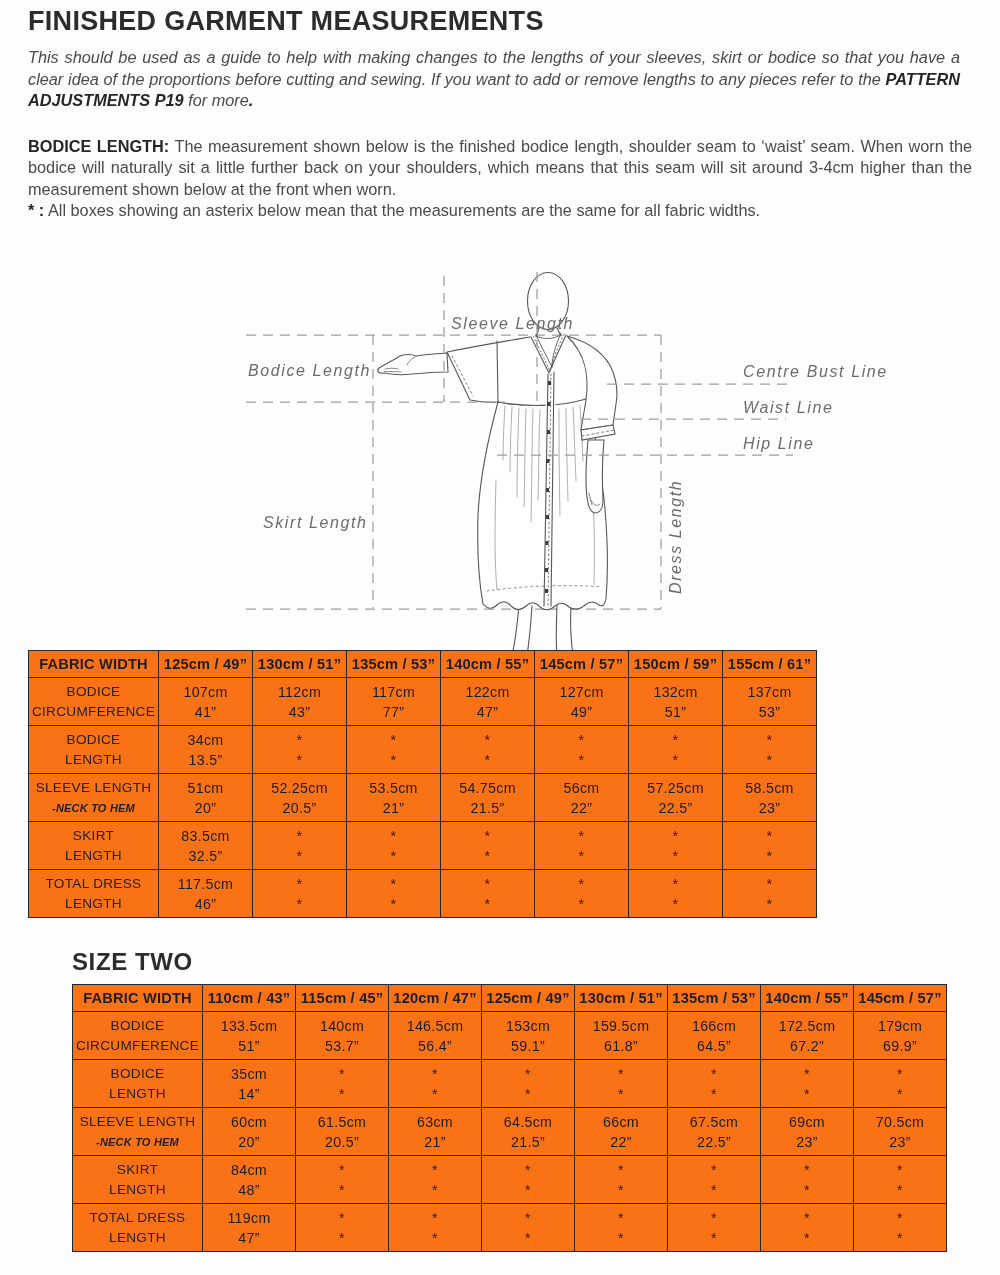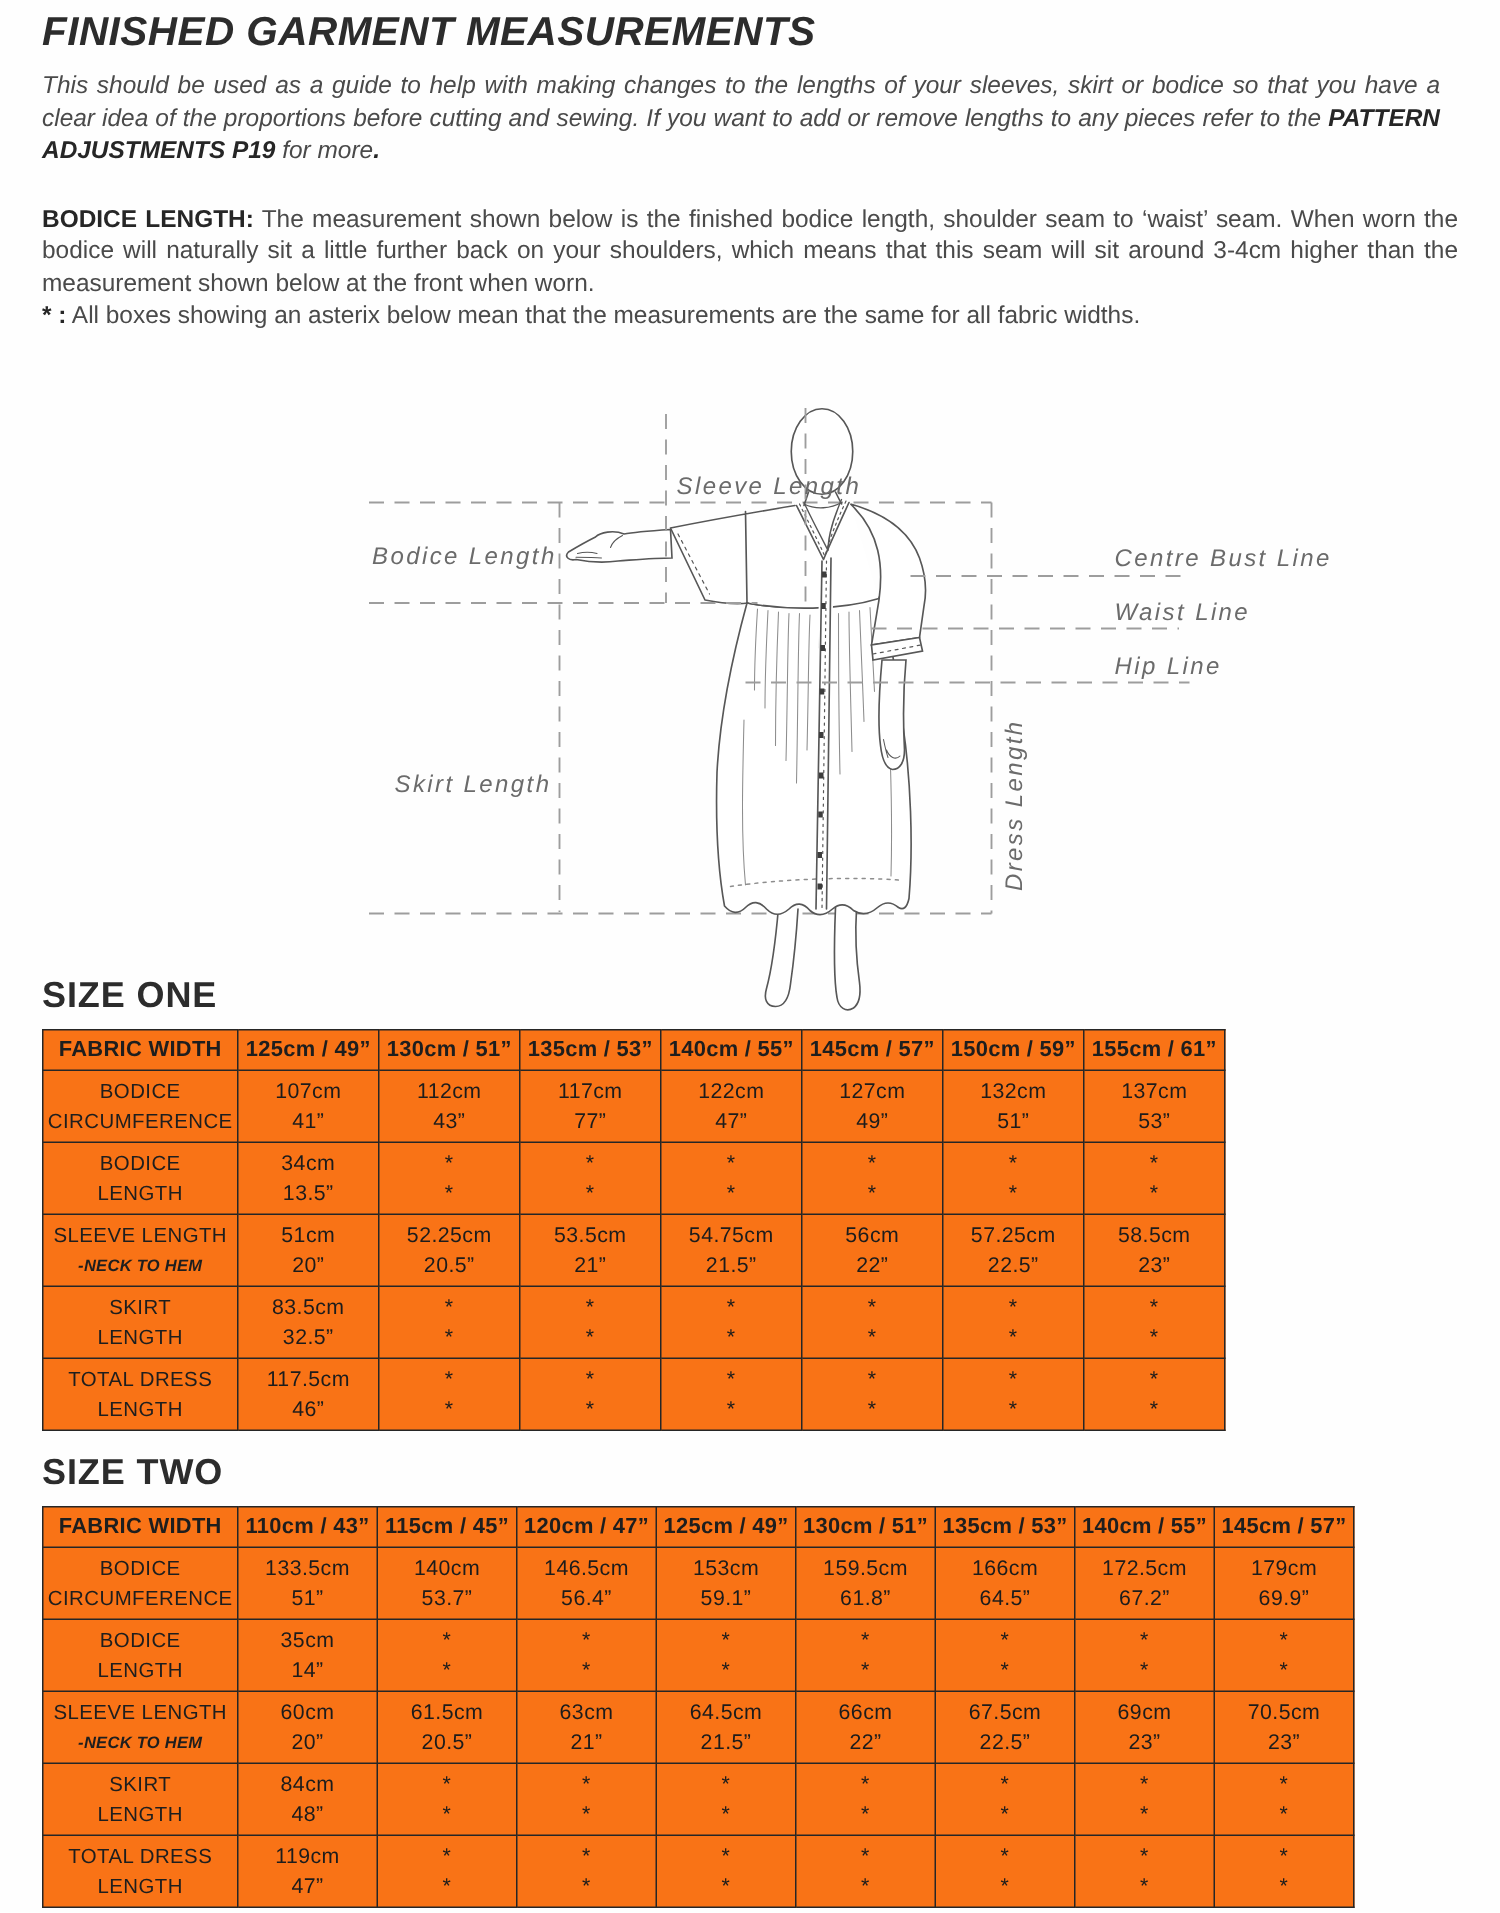--- a/index.html
+++ b/index.html
@@ -1,32 +1,32 @@
 <!DOCTYPE html>
 <html><head>
 <meta charset="utf-8">
 <style>
   html,body{margin:0;padding:0;background:#ffffff;}
   .page{position:relative;width:1000px;height:1275px;background:#fefefe;overflow:hidden;
         font-family:"Liberation Sans",sans-serif;color:#3c3c3c;}
   
   .text-block{position:absolute;top:6px;left:28px;width:944px;}
-  .doc-title{margin:0 0 10px 0;font-size:27px;font-weight:bold;letter-spacing:.3px;color:#2c2c2c;font-style:italic;}
+  .doc-title{margin:0 0 10px 0;font-size:27px;font-weight:bold;letter-spacing:.3px;color:#2c2c2c;}
   .intro{margin:0 12px 24px 0;font-size:16.3px;line-height:21.5px;text-align:justify;color:#4a4a4a;font-style:italic;}
   .defs p{margin:0;font-size:16.3px;line-height:21.5px;text-align:justify;color:#4a4a4a;}
   strong{color:#262626;font-weight:bold;}
   
   svg.diagram{position:absolute;top:265px;left:0;}
   .dash line{stroke:#9d9d9d;stroke-width:1.25;stroke-dasharray:10 7;fill:none;}
   .dlabel{font-family:"Liberation Sans",sans-serif;font-style:italic;font-size:16px;
           letter-spacing:1.6px;fill:#6b6b6b;}
   
   .size-section{position:absolute;left:28px;}
   #size-one-section{top:650px;}
-  #size-two-section{top:968px;}
+  #size-two-section{top:948px;margin-left:44px;}
   .size-heading{margin:0 0 8px 0;font-size:24px;font-weight:bold;letter-spacing:.6px;color:#2c2c2c;}
   table.meas{border-collapse:collapse;table-layout:fixed;background:#f97316;}
   table.meas th,table.meas td{border:1.6px solid #262626;padding:0;text-align:center;vertical-align:middle;}
   table.meas th{height:26px;font-size:14.6px;font-weight:bold;letter-spacing:.2px;color:#1e1e1e;}
   table.meas td{height:47px;}
   .lbl-line{font-size:13.6px;letter-spacing:.3px;color:#1e1e1e;line-height:20px;}
   .lbl-line.sub{font-size:11px;font-weight:bold;font-style:italic;letter-spacing:.2px;}
   .val-line{font-size:14.2px;color:#1c1c1c;letter-spacing:.3px;line-height:20px;}
   .col-label-1{width:130px;} .col-data-1{width:94px;} .col-data-2{width:93px;}
 </style>
@@ -123,21 +123,20 @@
       <text class="dlabel" x="248" y="376">Bodice Length</text>
       <text class="dlabel" x="743" y="377">Centre Bust Line</text>
       <text class="dlabel" x="743" y="413">Waist Line</text>
       <text class="dlabel" x="743" y="449">Hip Line</text>
       <text class="dlabel" x="263" y="528">Skirt Length</text>
       <text class="dlabel" transform="translate(681,594) rotate(-90)">Dress Length</text>
     </g>
   </svg>
 
   <div class="size-section" id="size-one-section">
-    <h2 class="size-heading">SIZE ONE</h2>
     <table class="meas" id="size-one-table">
         <colgroup>
           <col class="col-label-1">
           <col class="col-data-1">
           <col class="col-data-1">
           <col class="col-data-1">
           <col class="col-data-1">
           <col class="col-data-1">
           <col class="col-data-1">
           <col class="col-data-1">

